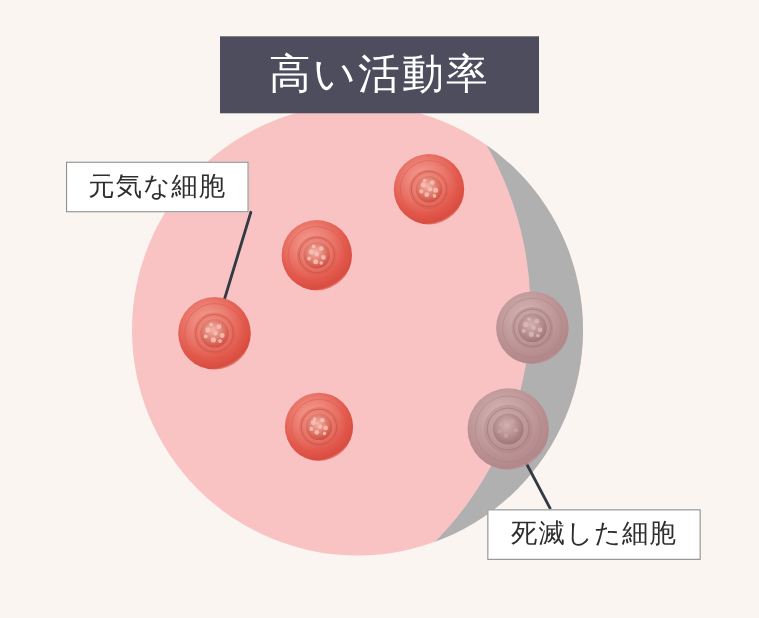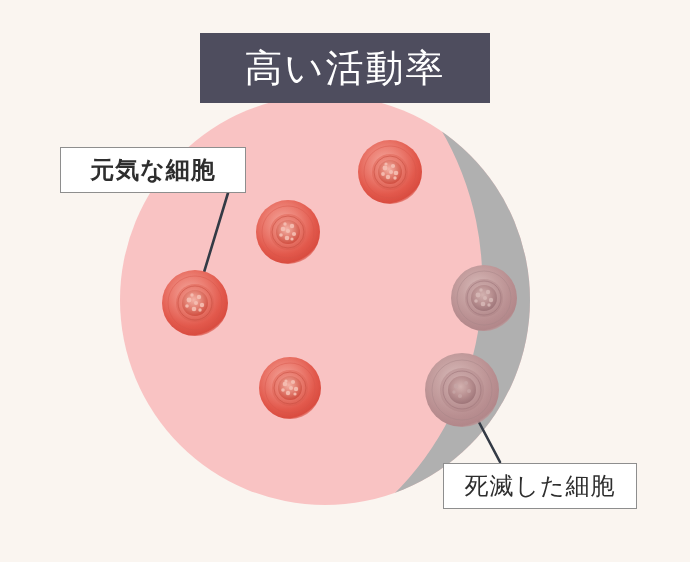--- a/index.html
+++ b/index.html
@@ -63,23 +63,22 @@
   .callout-text {
     color: #2e2e2e;
     font-size: 24px;
     letter-spacing: 1px;
     white-space: nowrap;
     line-height: 1;
   }
   #callout-healthy {
     left: 60px;
     top: 147px;
-    width: 186px;
+    width: 166px;
     height: 46px;
-    font-weight: bold;
   }
   #callout-dead {
     left: 443px;
     top: 463px;
     width: 194px;
     height: 46px;
     font-family: Liberation Serif, serif;
   }
 </style>
 </head>

